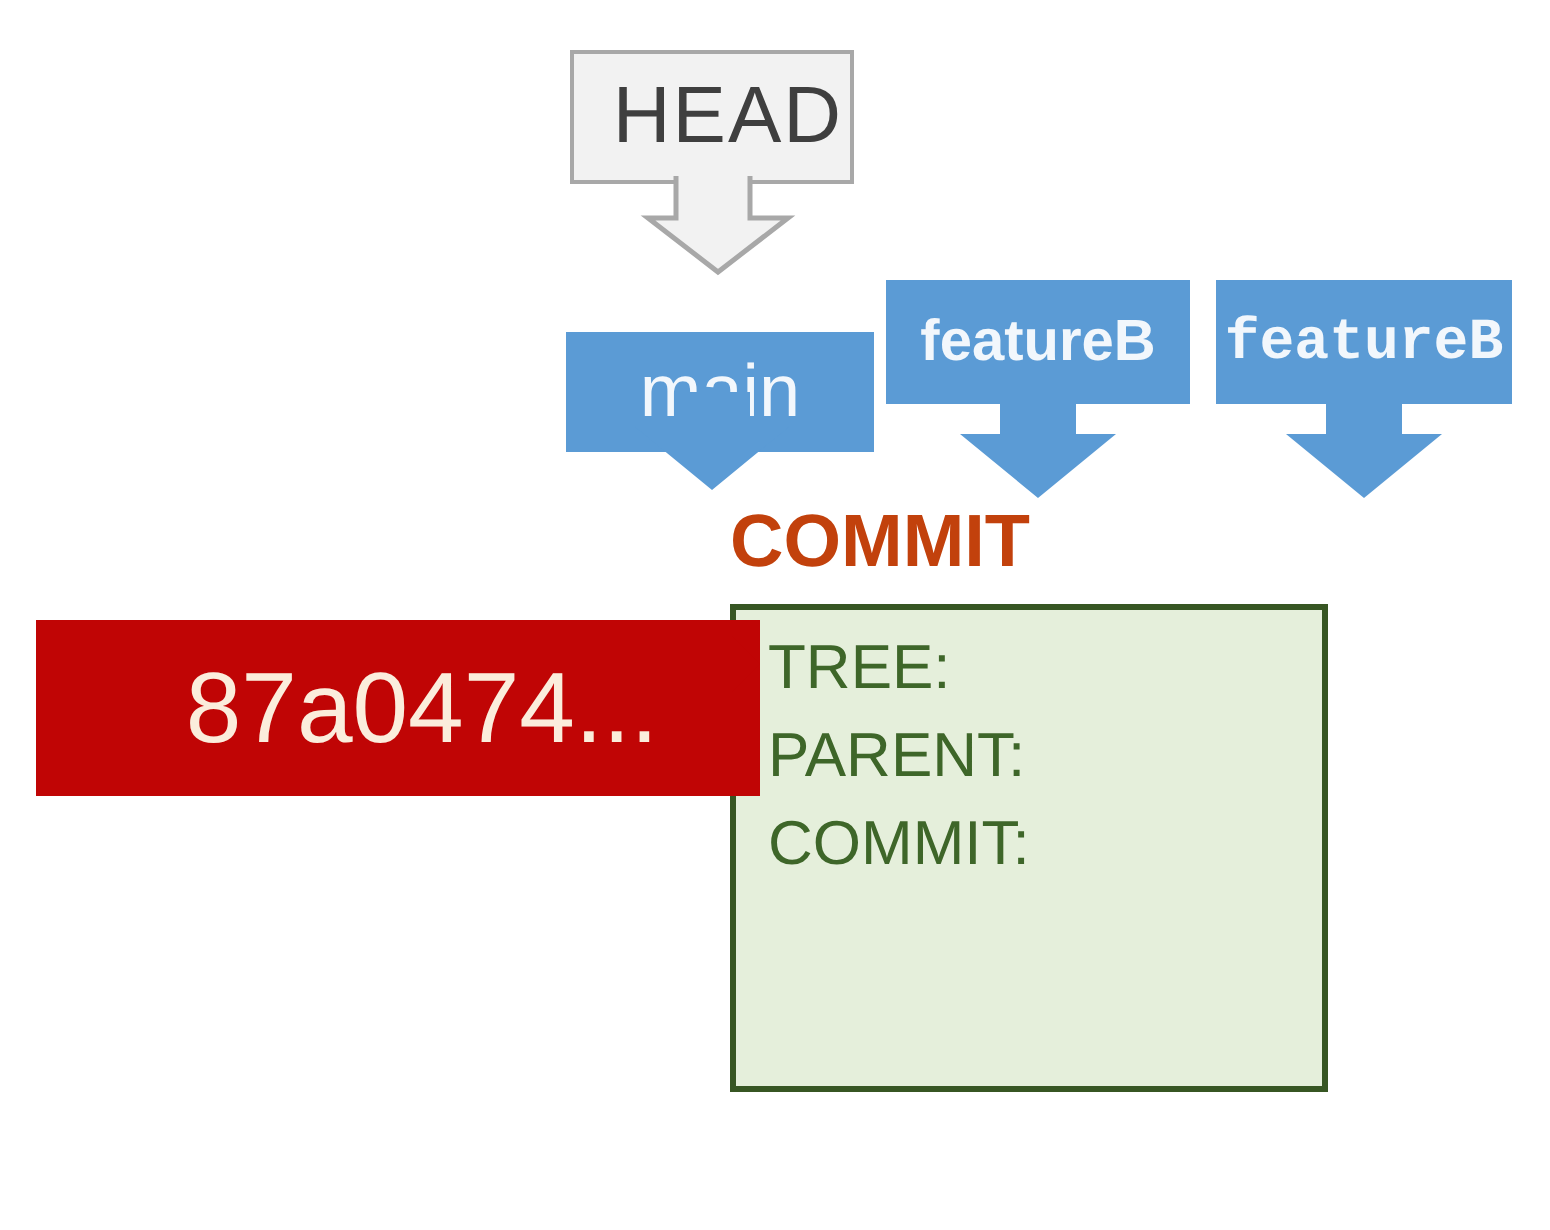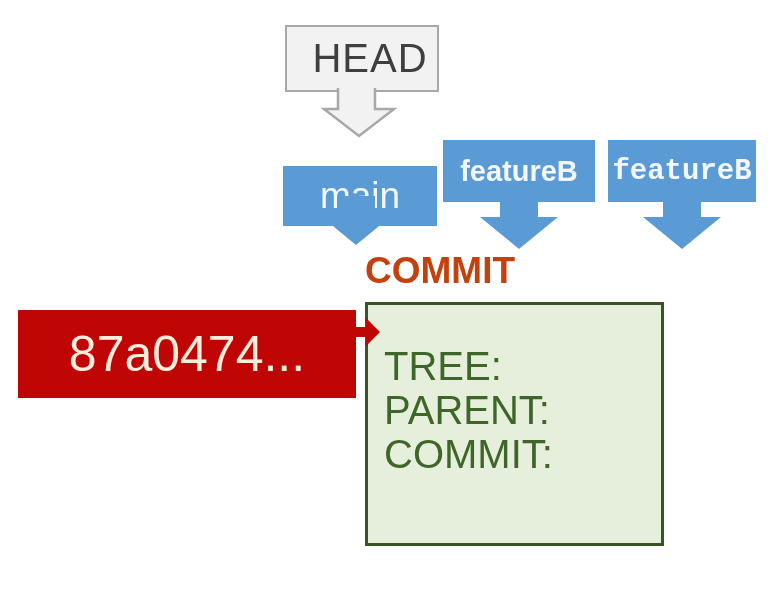--- a/index.html
+++ b/index.html
@@ -6,21 +6,21 @@
   .canvas{
     position:relative;
     width:775px;height:615px;
     background:#ffffff;
     font-family:"Liberation Sans", sans-serif;
     overflow:hidden;
   }
   .abs{position:absolute;}
   
   .head-box{
-    left:285px;top:25px;width:154px;height:67px;
+    left:285px;top:25px;width:142px;height:67px;
     box-sizing:border-box;
     background:#F2F2F2;
     border:2.5px solid #A8A8A8;
     display:flex;align-items:center;justify-content:center;
     font-size:40px;color:#3F3F3F;letter-spacing:1px;padding-left:16px;
   }
   .head-arrow{left:320px;top:88px;}
   
   .branch-box{
     box-sizing:border-box;
@@ -41,31 +41,30 @@
     font-size:37px;font-weight:600;color:#c2410c;
   }
   .commit-box{
     left:365px;top:302px;width:299px;height:244px;
     box-sizing:border-box;
     background:#E5EFDB;
     border:3px solid #375623;
   }
   .commit-fields{
     padding:7px 0 0 16px;
-    font-size:40px;line-height:44px;
+    font-size:31px;line-height:44px;
     color:#3E6629;
-    margin-top:32px;
   }
   .commit-field{display:block;white-space:nowrap;}
   
   .hash-box{
     left:18px;top:310px;width:338px;height:88px;
     background:#C00505;
     display:flex;align-items:center;justify-content:center;
-    font-size:50px;color:#FBEDDC;
+    font-size:50px;color:#FBEDDC;padding-left:24px;
   }
   .hash-arrow{left:352px;top:318px;}
   svg{display:block;}
 </style>
 </head>
 <body>
 
 <div class="canvas">
 
   <div class="abs head-box">

